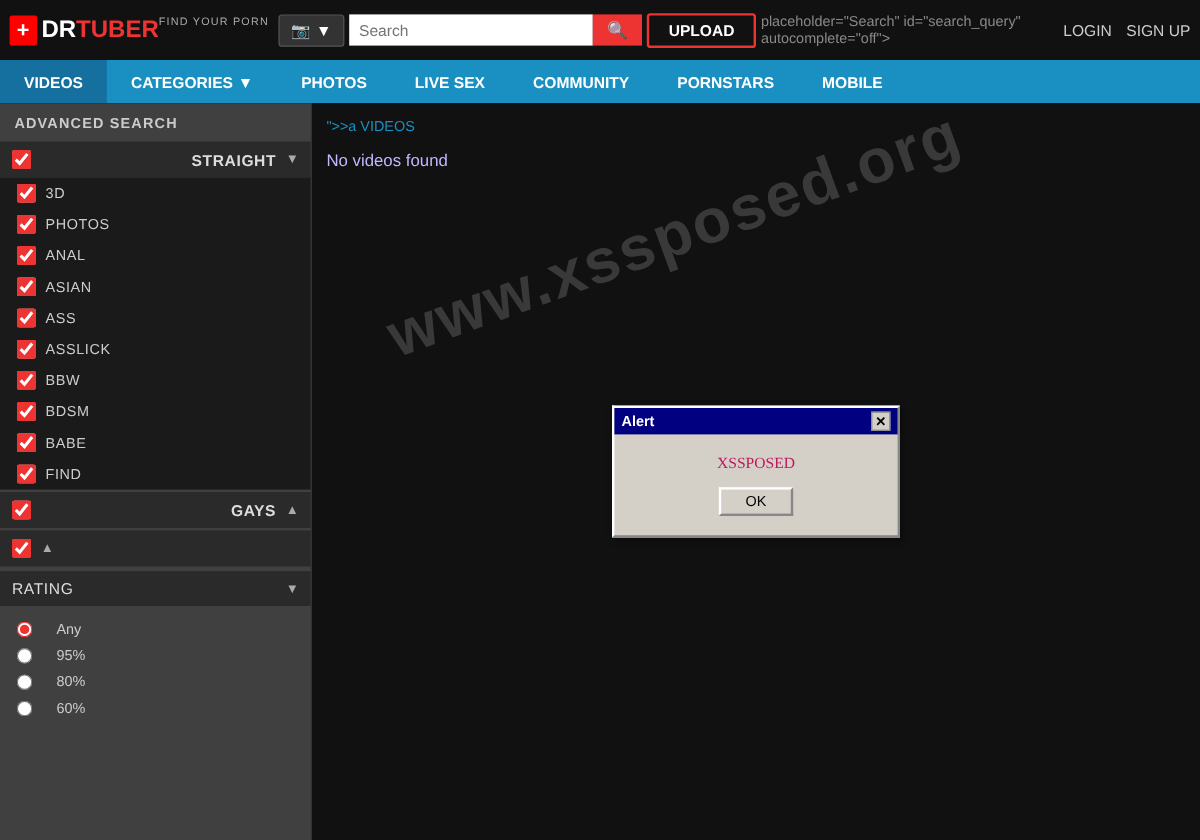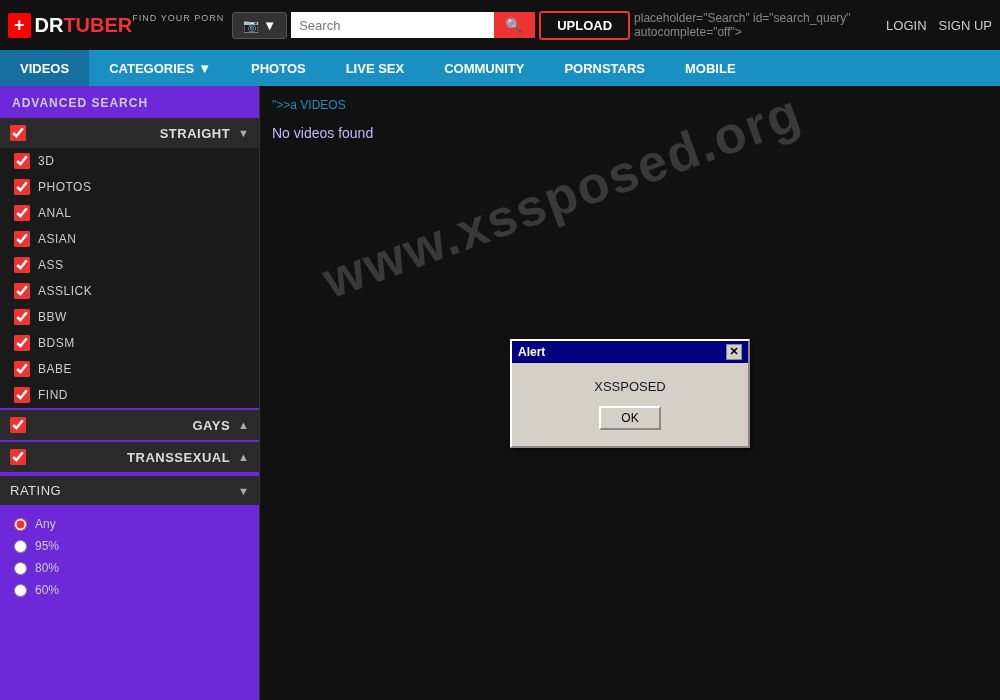--- a/index.html
+++ b/index.html
@@ -124,21 +124,21 @@
     
     .content {
       display: flex;
       height: calc(700px - 50px - 36px);
       background: #111;
     }
 
     
     .sidebar {
       width: 260px;
-      background: #6d28d9;
+      background: #404040;
       overflow-y: auto;
       flex-shrink: 0;
       border-right: 1px solid #333;
     }
     .sidebar-title {
       color: #ccc;
       font-size: 12px;
       font-weight: bold;
       padding: 10px 12px 8px;
       letter-spacing: 1px;
@@ -205,21 +205,21 @@
       font-weight: normal;
       flex: 1;
       letter-spacing: 0.5px;
     }
     .rating-options {
       padding: 8px 14px;
     }
     .rating-option {
       display: flex;
       align-items: center;
-      gap: 8px;
+      gap: 20px;
       padding: 4px 0;
     }
     .rating-option label {
       color: #ccc;
       font-size: 12px;
     }
     .radio-red {
       accent-color: #e33;
       cursor: pointer;
     }
@@ -297,22 +297,23 @@
       align-items: center;
       justify-content: center;
       font-weight: bold;
     }
     .alert-body {
       padding: 16px;
       text-align: center;
     }
     .alert-message {
       font-size: 13px;
-      color: #0f172a;
+      color: #be185d;
       margin-bottom: 12px;
+      font-family: Liberation Serif, serif;
     }
     .alert-ok {
       background: #d4d0c8;
       border: 2px solid #fff;
       border-right-color: #888;
       border-bottom-color: #888;
       padding: 3px 20px;
       font-size: 12px;
       cursor: pointer;
     }
@@ -422,21 +423,20 @@
       <div class="category-header">
         <input type="checkbox" class="checkbox-red" checked="" style="">
         <label>GAYS</label>
         <span class="arrow">▲</span>
       </div>
     </div>
 
     <div class="category-group">
       <div class="category-header">
         <input type="checkbox" class="checkbox-red" checked="" style="">
-        <label>TRANSSEXUAL</label>
         <span class="arrow">▲</span>
       </div>
     </div>
 
     <div class="rating-section">
       <div class="rating-header">
         <label>RATING</label>
         <span class="arrow">▼</span>
       </div>
       <div class="rating-options">

